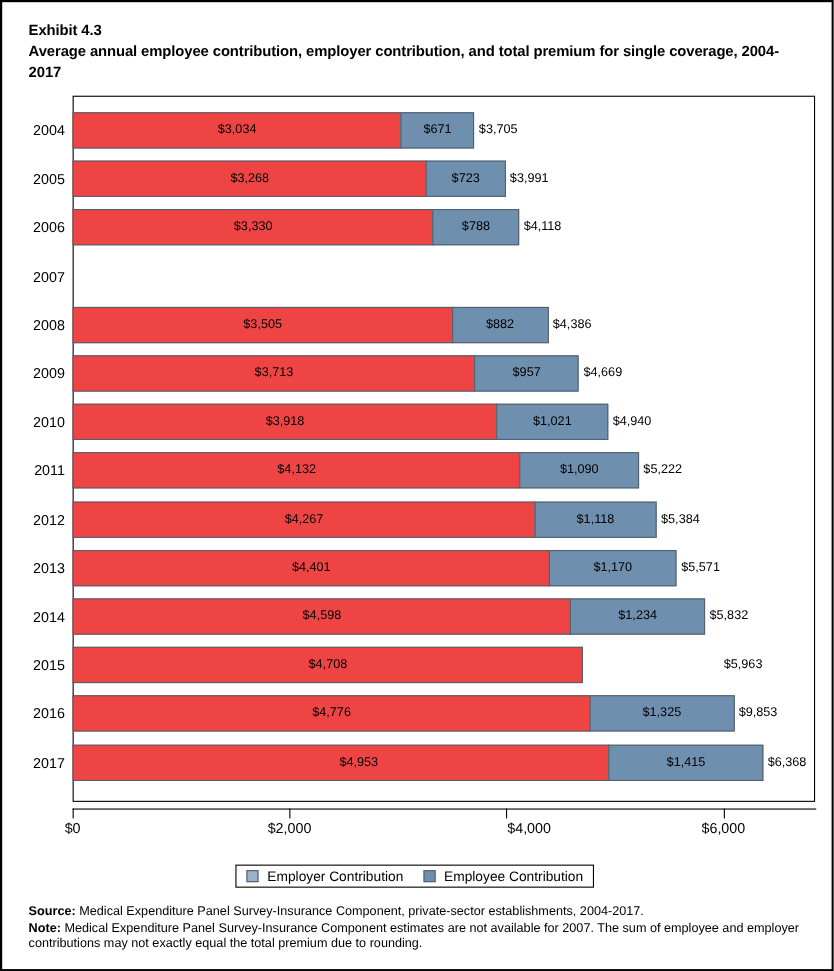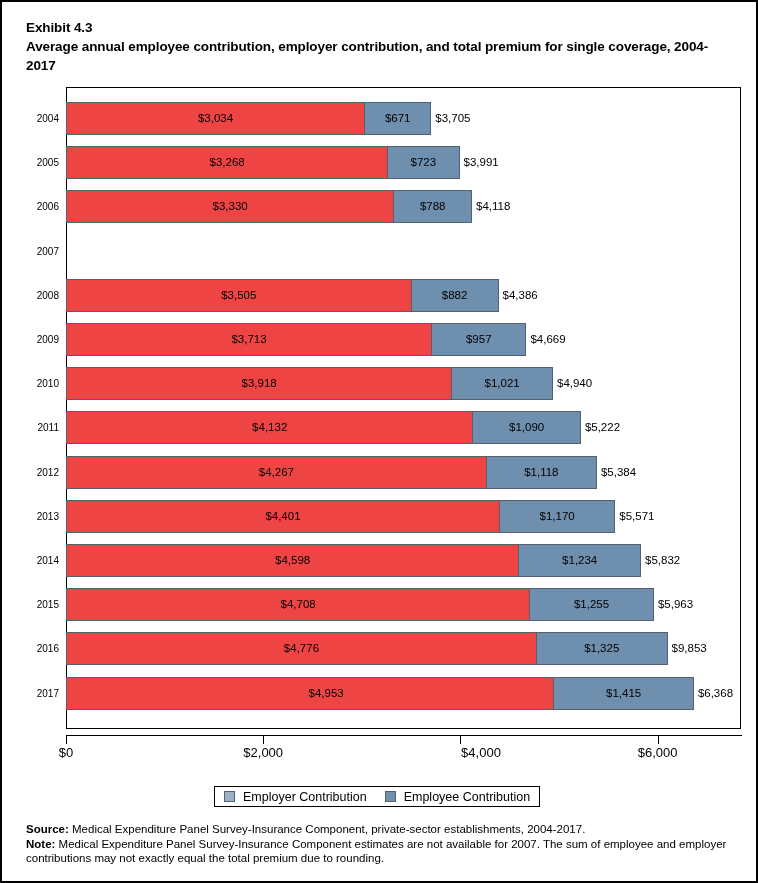--- a/index.html
+++ b/index.html
@@ -73,21 +73,21 @@
     height: 33px;
   }
   .row-label {
     position: absolute;
     left: 0;
     width: 57px;
     top: 0;
     height: 33px;
     line-height: 33px;
     text-align: right;
-    font-size: 10px;
+    font-size: 13px;
     color: #000000;
     white-space: nowrap;
   }
   .bar-wrap {
     position: absolute;
     left: 64px;
     top: 0;
     height: 33px;
   }
   .seg {
@@ -281,21 +281,20 @@
         <div class="bar-wrap" style="width: 575.035px;">
           <div class="seg seg-employer" style="width: 453.363px;">$4,598</div>
           <div class="seg seg-employee" style="left: 452.363px; width: 122.672px;">$1,234</div>
         </div>
         <div class="total-label" style="left: 643.035px;">$5,832</div>
       </div>
       <div class="row" style="top: 586.2px;">
         <div class="row-label">2015</div>
         <div class="bar-wrap" style="width: 587.952px;">
           <div class="seg seg-employer" style="width: 464.209px;">$4,708</div>
-          <div class="seg seg-employee" style="left: 463.209px; width: 124.743px;">$1,255</div>
         </div>
         <div class="total-label" style="left: 655.952px;">$5,963</div>
       </div>
       <div class="row" style="top: 630.4px;">
         <div class="row-label">2016</div>
         <div class="bar-wrap" style="width: 601.559px;">
           <div class="seg seg-employer" style="width: 470.914px;">$4,776</div>
           <div class="seg seg-employee" style="left: 469.914px; width: 131.645px;">$1,325</div>
         </div>
         <div class="total-label" style="left: 669.559px;">$9,853</div>

